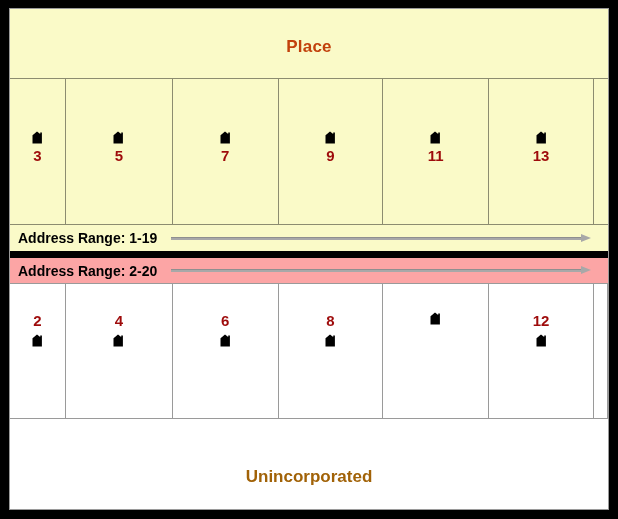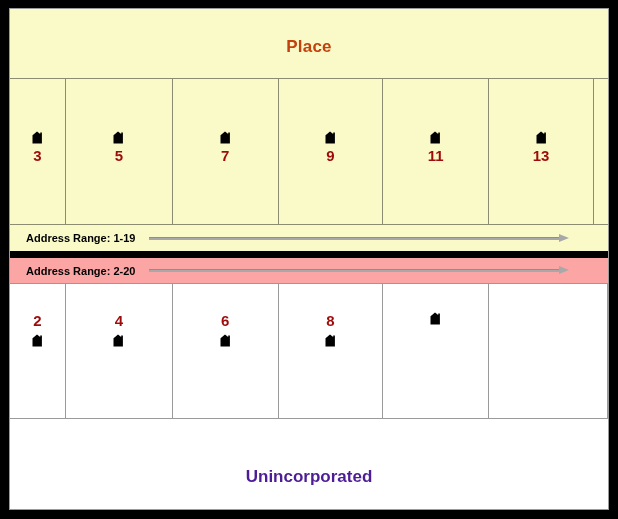--- a/index.html
+++ b/index.html
@@ -104,21 +104,21 @@
     bottom: 0;
     background: #ffffff;
   }
   #uninc-label {
     position: absolute;
     left: 0; right: 0;
     top: 48px;
     text-align: center;
     font-size: 17px;
     font-weight: bold;
-    color: #4c1d95;
+    color: #a16207;
   }
 
   
   .parcels {
     position: absolute;
     left: 0; top: 0;
     width: 100%;
     height: 100%;
   }
   .parcel {
@@ -166,22 +166,22 @@
 
   
   .addr-row {
     position: absolute;
     left: 0; right: 0;
     top: 0; bottom: 0;
     display: flex;
     align-items: center;
   }
   .addr-text {
-    margin-left: 16px;
-    font-size: 11px;
+    margin-left: 8px;
+    font-size: 14px;
     font-weight: bold;
     color: #000000;
     white-space: nowrap;
   }
   .addr-arrow {
     position: relative;
     margin-left: 14px;
     flex: 0 0 auto;
     width: 420px;
     height: 9px;
@@ -327,20 +327,28 @@
               </svg>
             </div>
           </div>
           <div class="parcel" style="left: 62.4374%; width: 17.6962%;">
             <div class="parcel-inner">
               <svg class="house-icon" viewBox="0 0 11 13" xmlns="http://www.w3.org/2000/svg">
                 <path d="M0.5 4.2 L5.0 0.4 L8.2 3.1 L8.2 1.4 L9.9 1.4 L9.9 4.6 L9.9 12.6 L0.5 12.6 Z" fill="#000000"></path>
               </svg>
             </div>
           </div>
+          <div class="parcel" style="left: 80.1336%; width: 17.5292%;">
+            <div class="parcel-inner">
+              <span class="addr-num">12</span>
+              <svg class="house-icon" viewBox="0 0 11 13" xmlns="http://www.w3.org/2000/svg">
+                <path d="M0.5 4.2 L5.0 0.4 L8.2 3.1 L8.2 1.4 L9.9 1.4 L9.9 4.6 L9.9 12.6 L0.5 12.6 Z" fill="#000000"></path>
+              </svg>
+            </div>
+          </div>
           <div class="parcel last" style="left: 97.6628%; width: 2.33723%;"></div>
         </div>
     </div>
 
     <div class="band" id="uninc-band">
       <div id="uninc-label">Unincorporated</div>
     </div>
 
   </div>
 </div>

